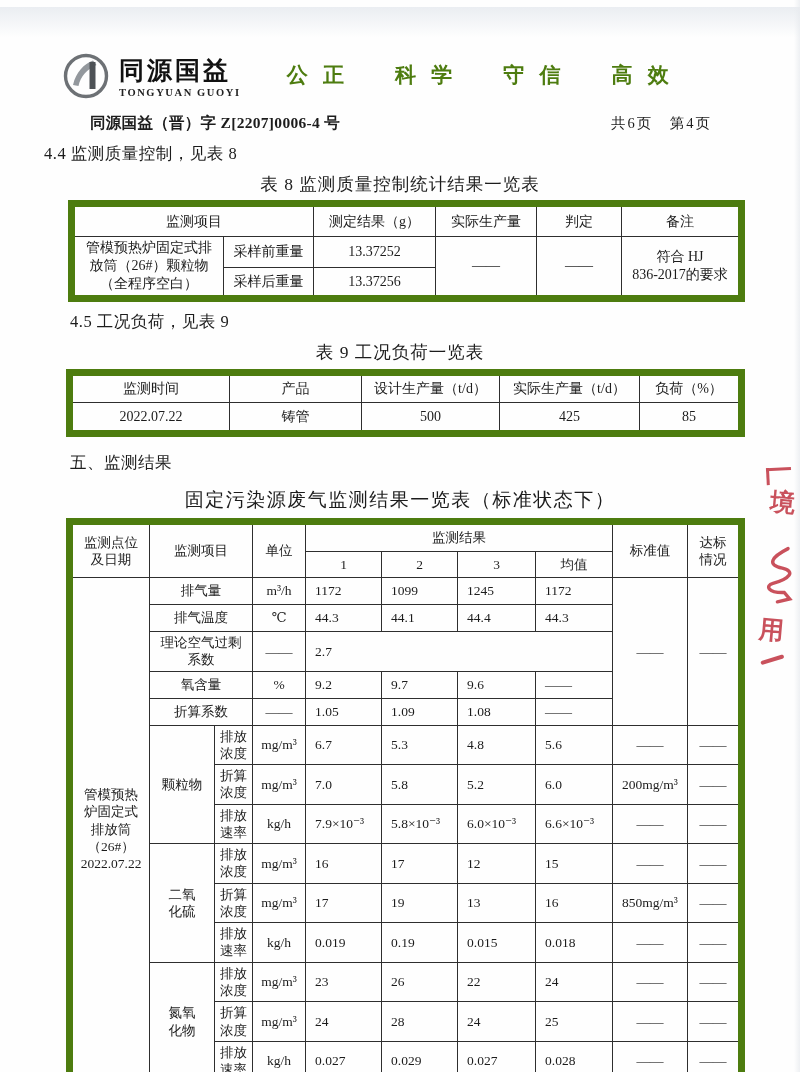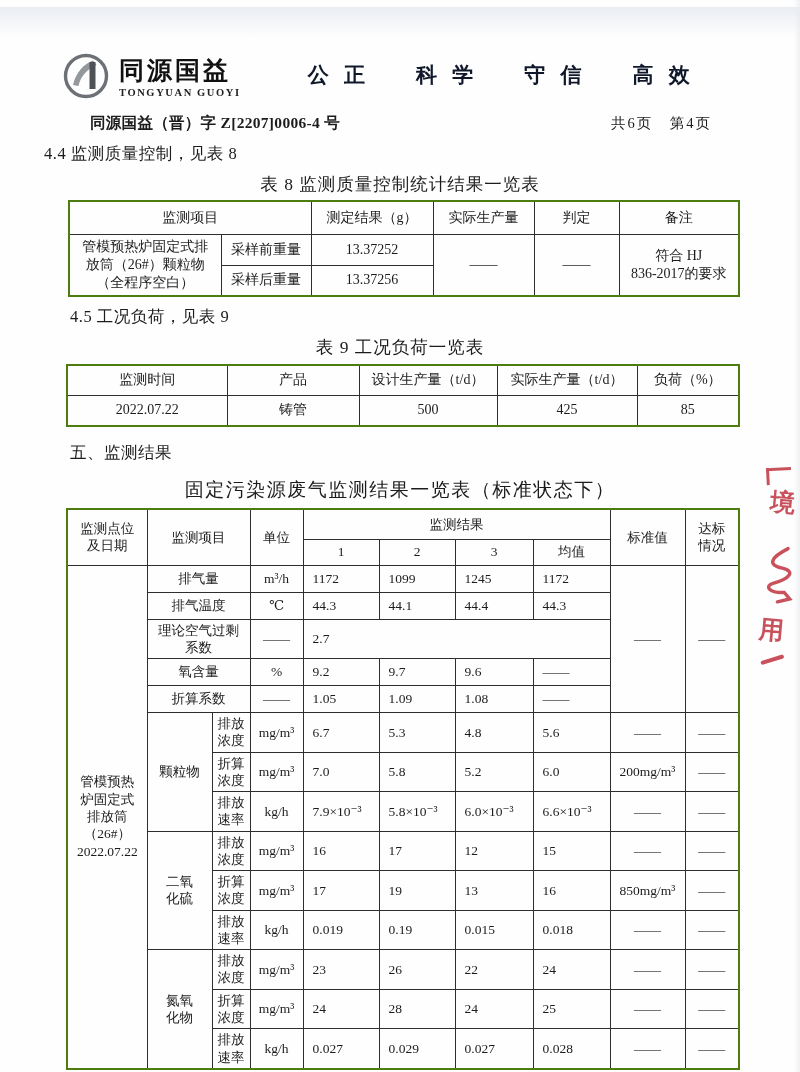--- a/index.html
+++ b/index.html
@@ -11,41 +11,41 @@
   .scan-band{position:absolute;top:7px;left:0;right:0;height:36px;
     background:linear-gradient(180deg,#dde2e9 0%,rgba(255,255,255,0) 85%);opacity:.6;}
   .scan-edge{position:absolute;top:0;right:0;width:6px;height:100%;
     background:linear-gradient(270deg,#e7eaee,rgba(255,255,255,0));opacity:.7;}
 
   
   .header-row{display:flex;align-items:flex-start;padding:52px 40px 0 62px;}
   .logo{display:flex;align-items:center;gap:9px;}
   .brand-cn{font-size:25px;font-weight:bold;letter-spacing:3px;color:#111;line-height:1.05;}
   .brand-en{font-size:10.5px;font-weight:bold;letter-spacing:1.6px;color:#222;margin-top:2px;}
-  .slogan{display:flex;gap:46px;margin-left:67px;margin-top:9px;
-    font-weight:bold;font-size:21px;letter-spacing:5px;color:#0f172a;}
+  .slogan{display:flex;gap:46px;margin-left:46px;margin-top:9px;
+    font-weight:bold;font-size:21px;letter-spacing:5px;color:#4d7c0f;}
   .docnum-row{display:flex;justify-content:space-between;align-items:baseline;
     padding:9px 88px 0 90px;}
   .doc-number{font-size:15.5px;font-weight:600;letter-spacing:.3px;}
   .page-info{font-size:14.5px;letter-spacing:2px;}
 
   
   .section{font-size:16.5px;padding-left:70px;letter-spacing:.5px;}
   .s44{margin-top:9px;padding-left:44px;}
   .s45{margin-top:9px;}
   .s5{margin-top:15px;}
   .tbl-title{text-align:center;font-size:17.5px;letter-spacing:1px;margin-top:7px;}
   .big-title{text-align:center;font-size:19px;letter-spacing:1.5px;margin-top:13px;}
 
   
   table{border-collapse:collapse;table-layout:fixed;}
   td,th{border:1.5px solid #2e2e2e;text-align:center;vertical-align:middle;
     font-weight:normal;font-size:14px;line-height:1.28;padding:2px 3px;
     overflow:hidden;}
-  table{border:2px solid #4d7c0f;}
+  table{border:7px solid #4d7c0f;}
   .preline{white-space:pre-line;}
   .val{text-align:left;padding-left:9px;}
   .t8{margin:4px 0 0 68px;width:670px;}
   .t8 .hrow{height:33px;}
   .t8 .drow{height:31px;}
   .t9{margin:5px 0 0 66px;width:672px;}
   .t9 .hrow{height:30px;}
   .t9 .drow{height:31px;}
   .mt{margin:5px 0 0 66px;width:672px;}
   .mt td,.mt th{font-size:13.5px;}

